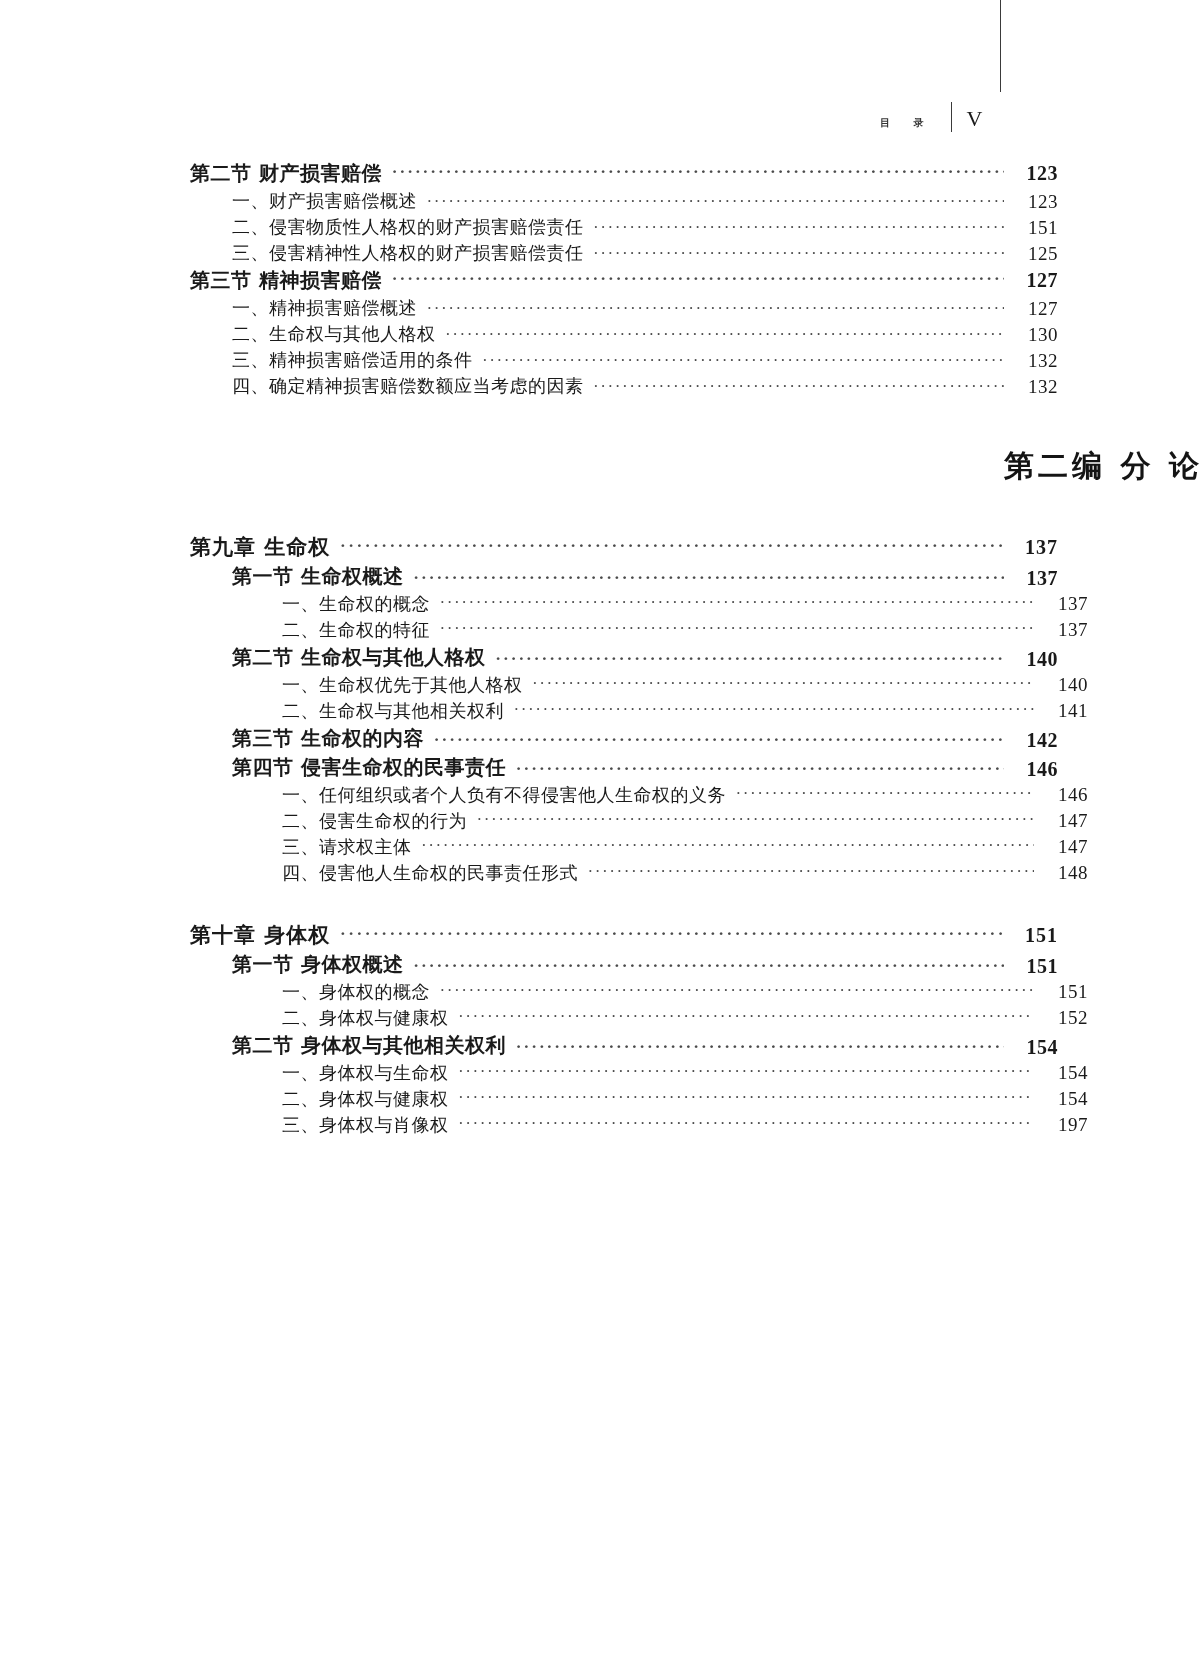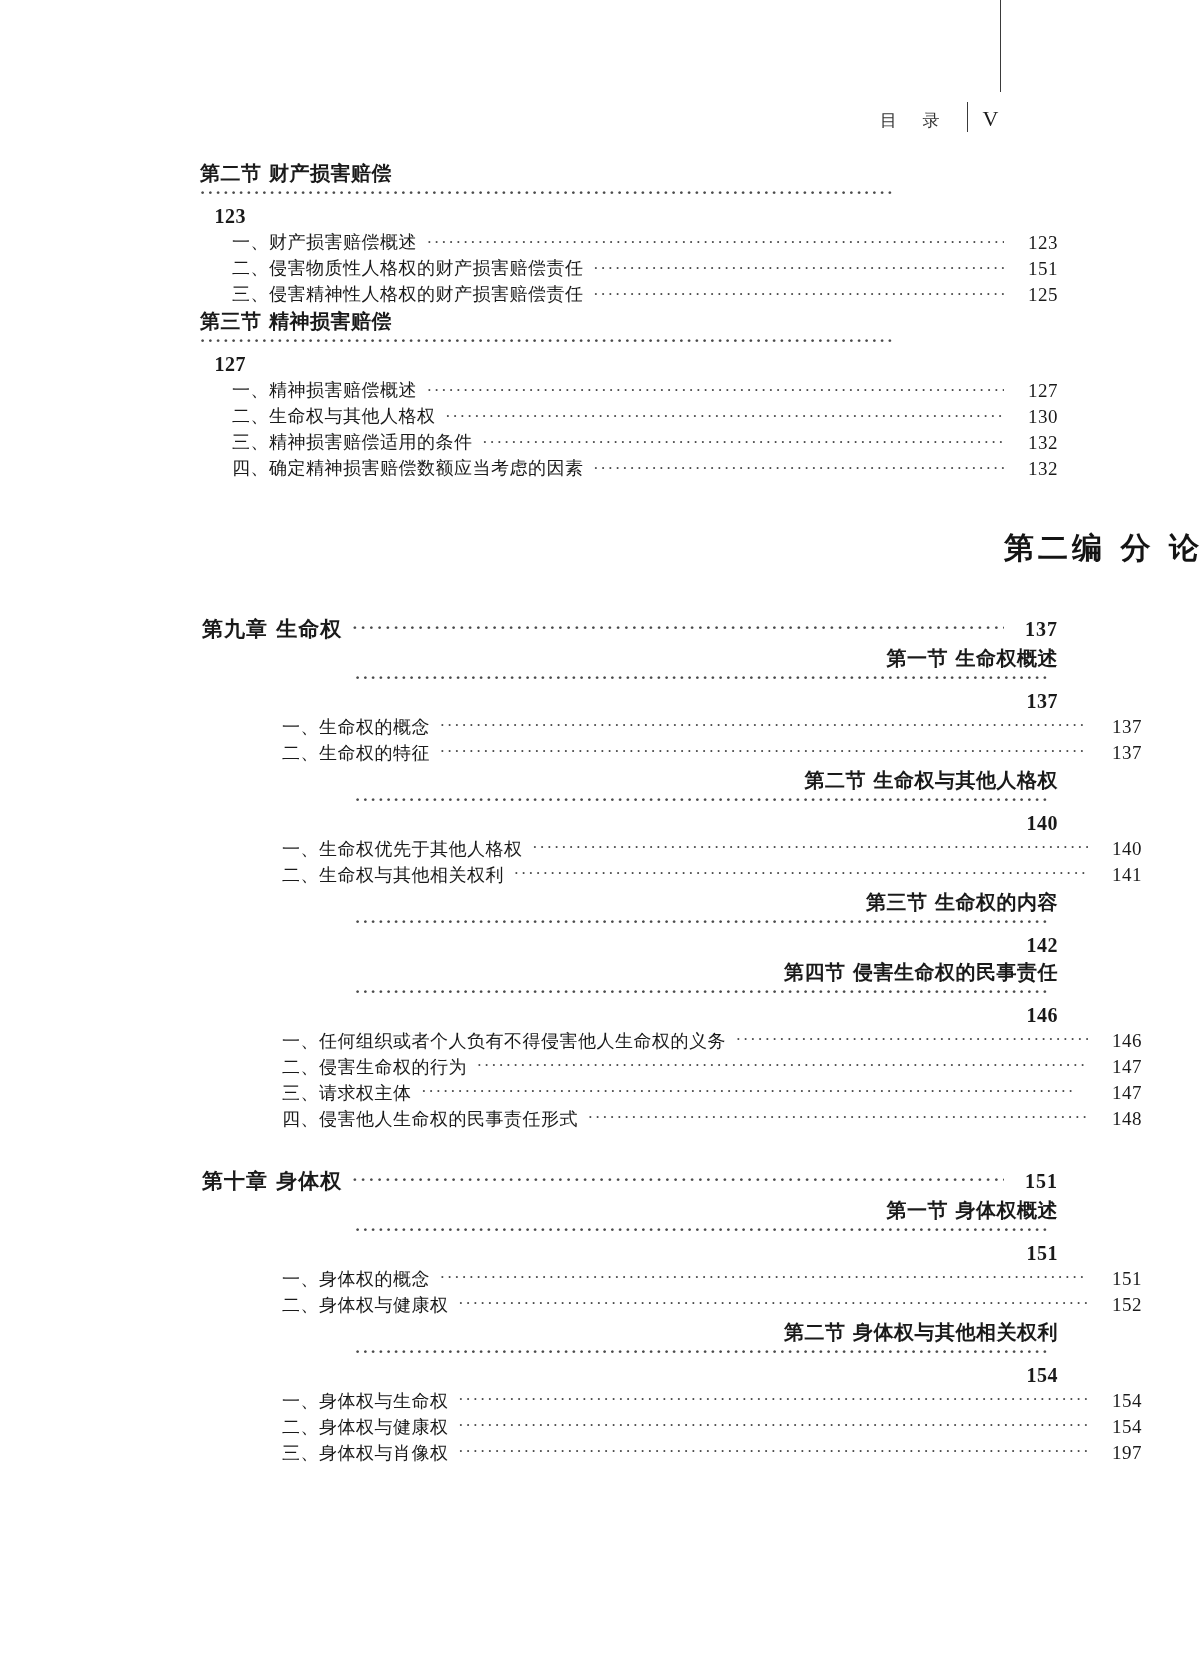--- a/index.html
+++ b/index.html
@@ -29,24 +29,25 @@
   .header {
     position: absolute;
     top: 96px;
     left: 880px;
     width: 180px;
     display: flex;
     align-items: baseline;
   }
   .header-title {
     font-family: "DejaVu Serif", serif;
-    font-size: 17px;
+    font-size: 10px;
     letter-spacing: 10px;
     color: #333;
     white-space: nowrap;
+    font-weight: bold;
   }
   .header-sep {
     display: inline-block;
     width: 1px;
     height: 30px;
     background: #3a3a3a;
     margin: 0 14px 0 18px;
     position: relative;
     top: 6px;
   }
@@ -91,43 +92,41 @@
     font-family: "Liberation Serif", serif;
     text-align: right;
     width: 46px;
   }
 
   
   .lvl-chapter {
     font-size: 21px;
     font-weight: bold;
     letter-spacing: 1px;
-    margin-left: 12px;
   }
   .lvl-chapter .toc-page { font-size: 20px; font-weight: bold; }
   .lvl-chapter .toc-dots { letter-spacing: 3px; }
 
   .lvl-section {
     font-size: 20px;
     font-weight: bold;
     letter-spacing: 0.5px;
-    flex-direction: column;
   }
   .lvl-section .toc-page { font-size: 20px; font-weight: bold; }
 
   .lvl-item {
     font-size: 18px;
     letter-spacing: 0.5px;
   }
   .lvl-item .toc-page { font-size: 19px; }
 
   
   .ind-0 { padding-left: 190px; padding-right: 145px; }
   .ind-1 { padding-left: 232px; padding-right: 145px; align-items: flex-end; }
-  .ind-2 { padding-left: 282px; padding-right: 61px; }
+  .ind-2 { padding-left: 282px; padding-right: 115px; }
 
   .part-title {
     text-align: right;
     font-family: "DejaVu Serif", serif;
     font-size: 30px;
     font-weight: bold;
     letter-spacing: 4px;
     margin: 48px 0 46px 0;
     color: #141414;
   }

